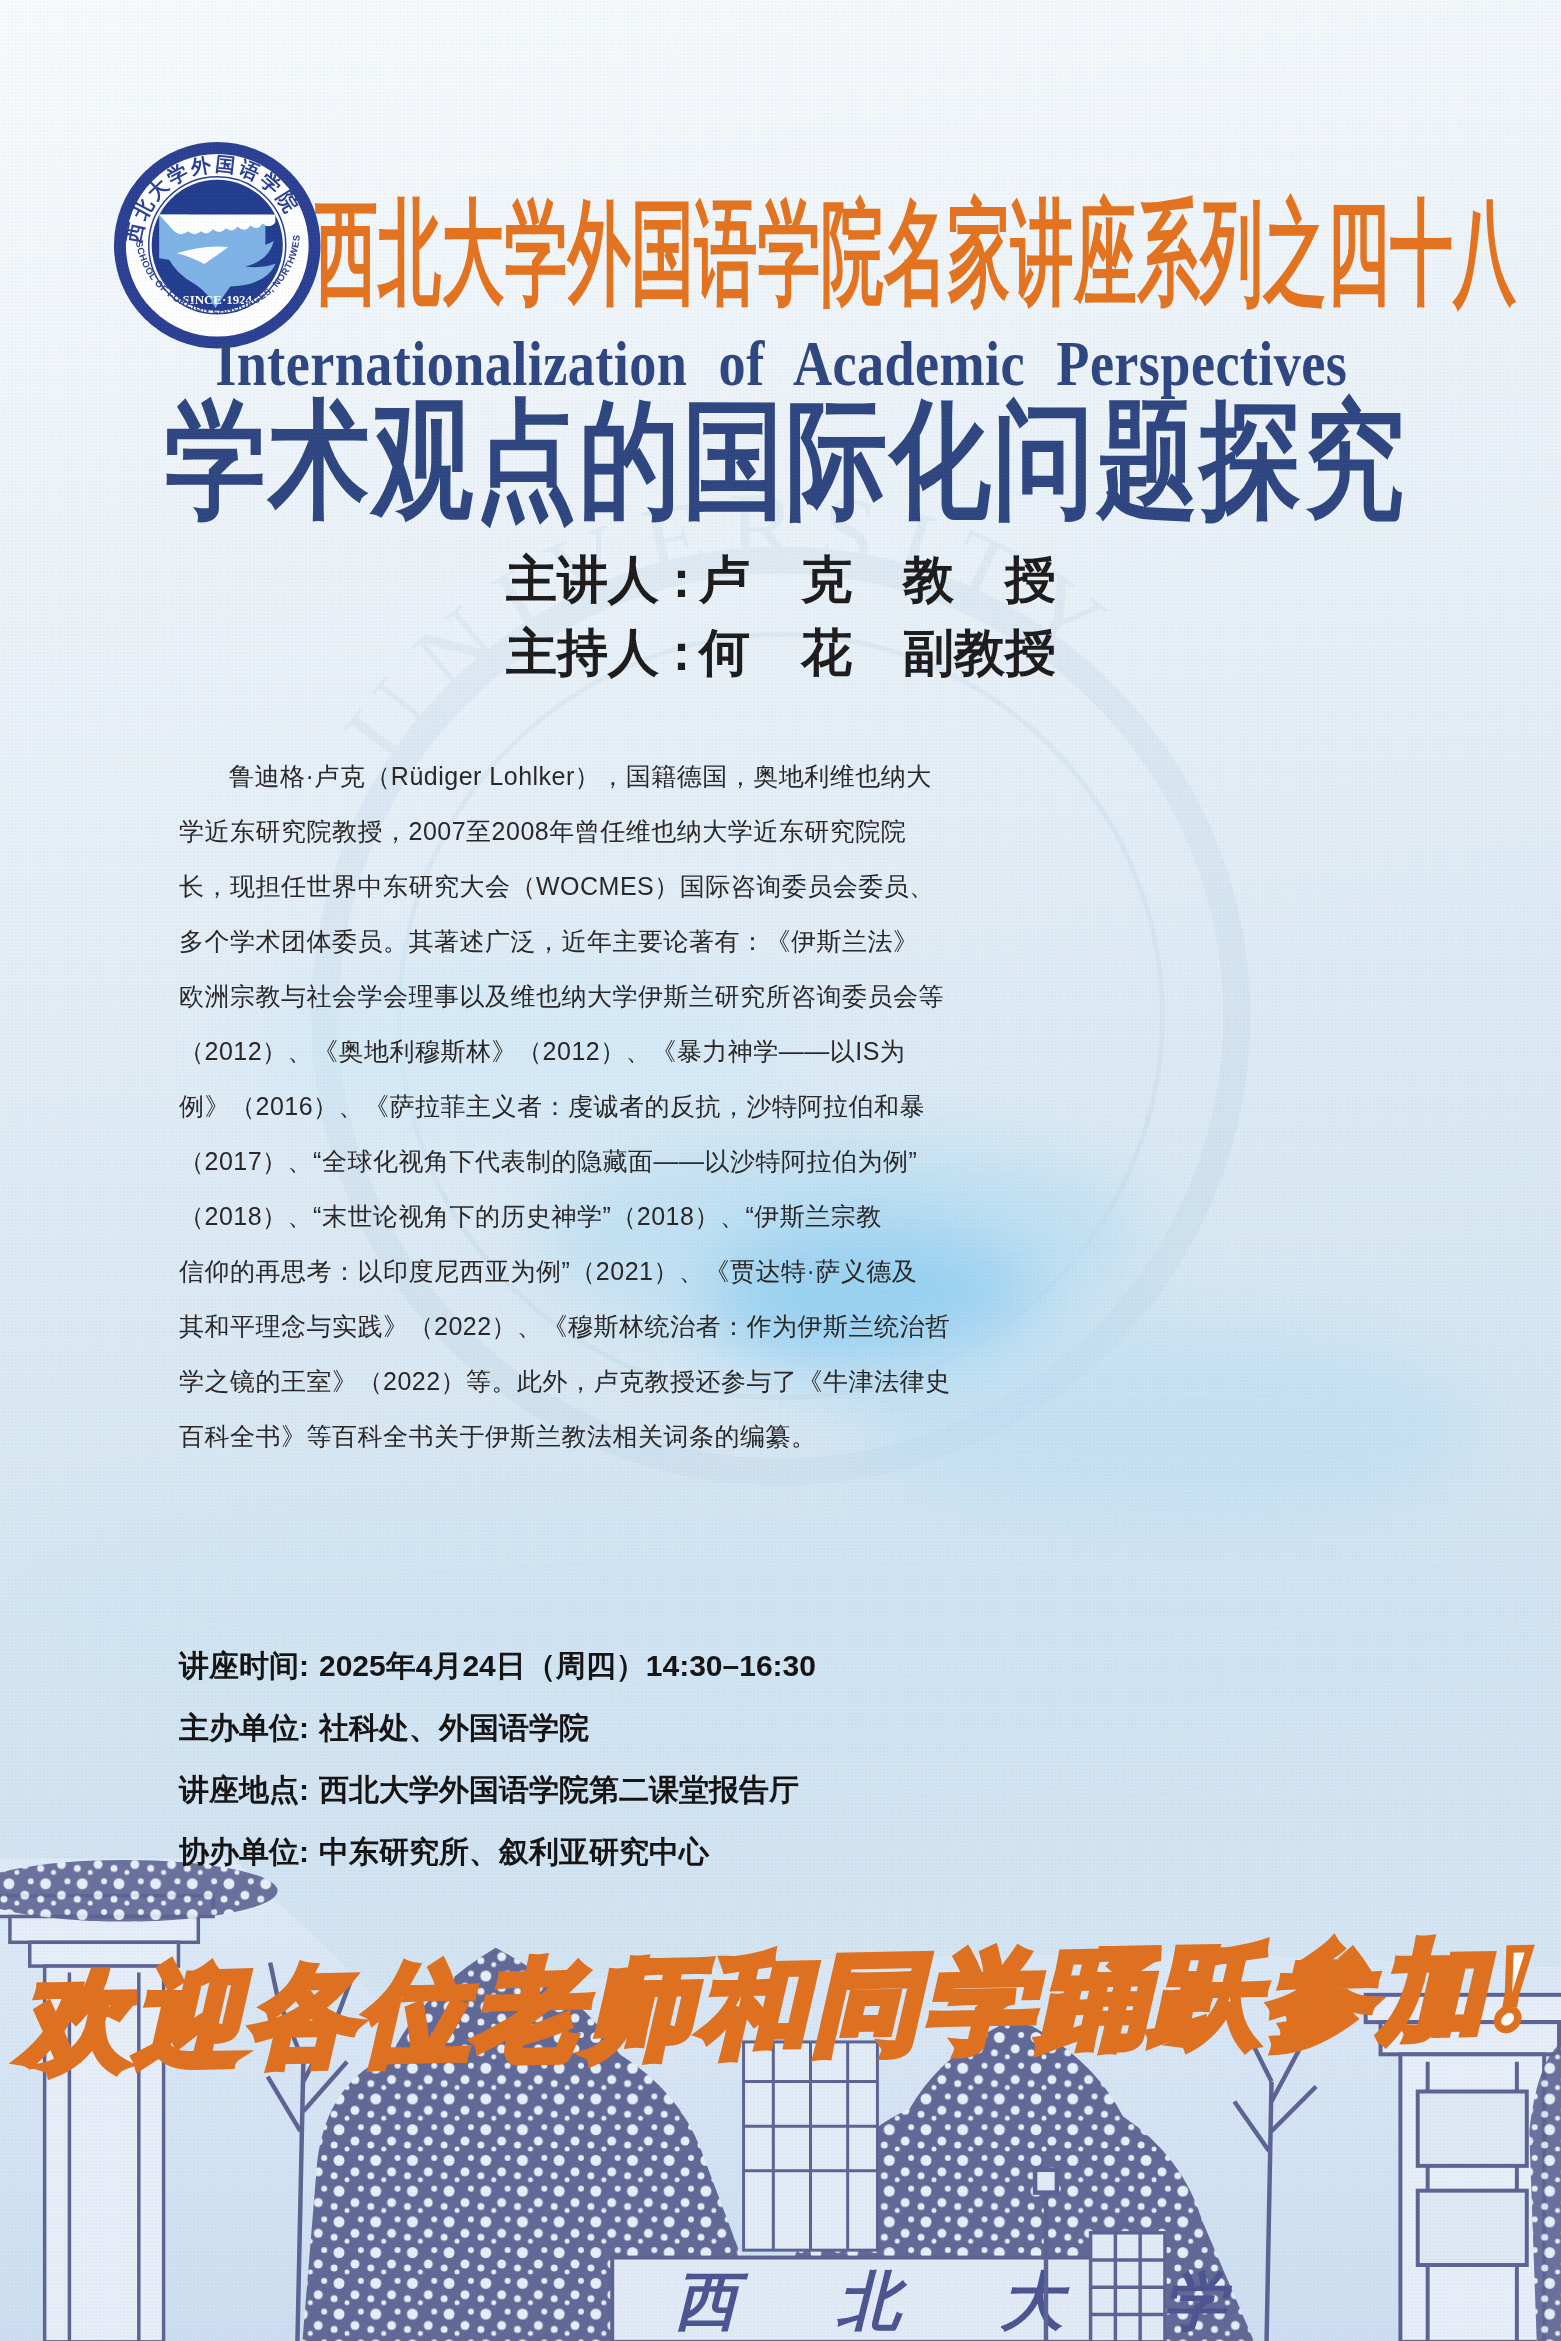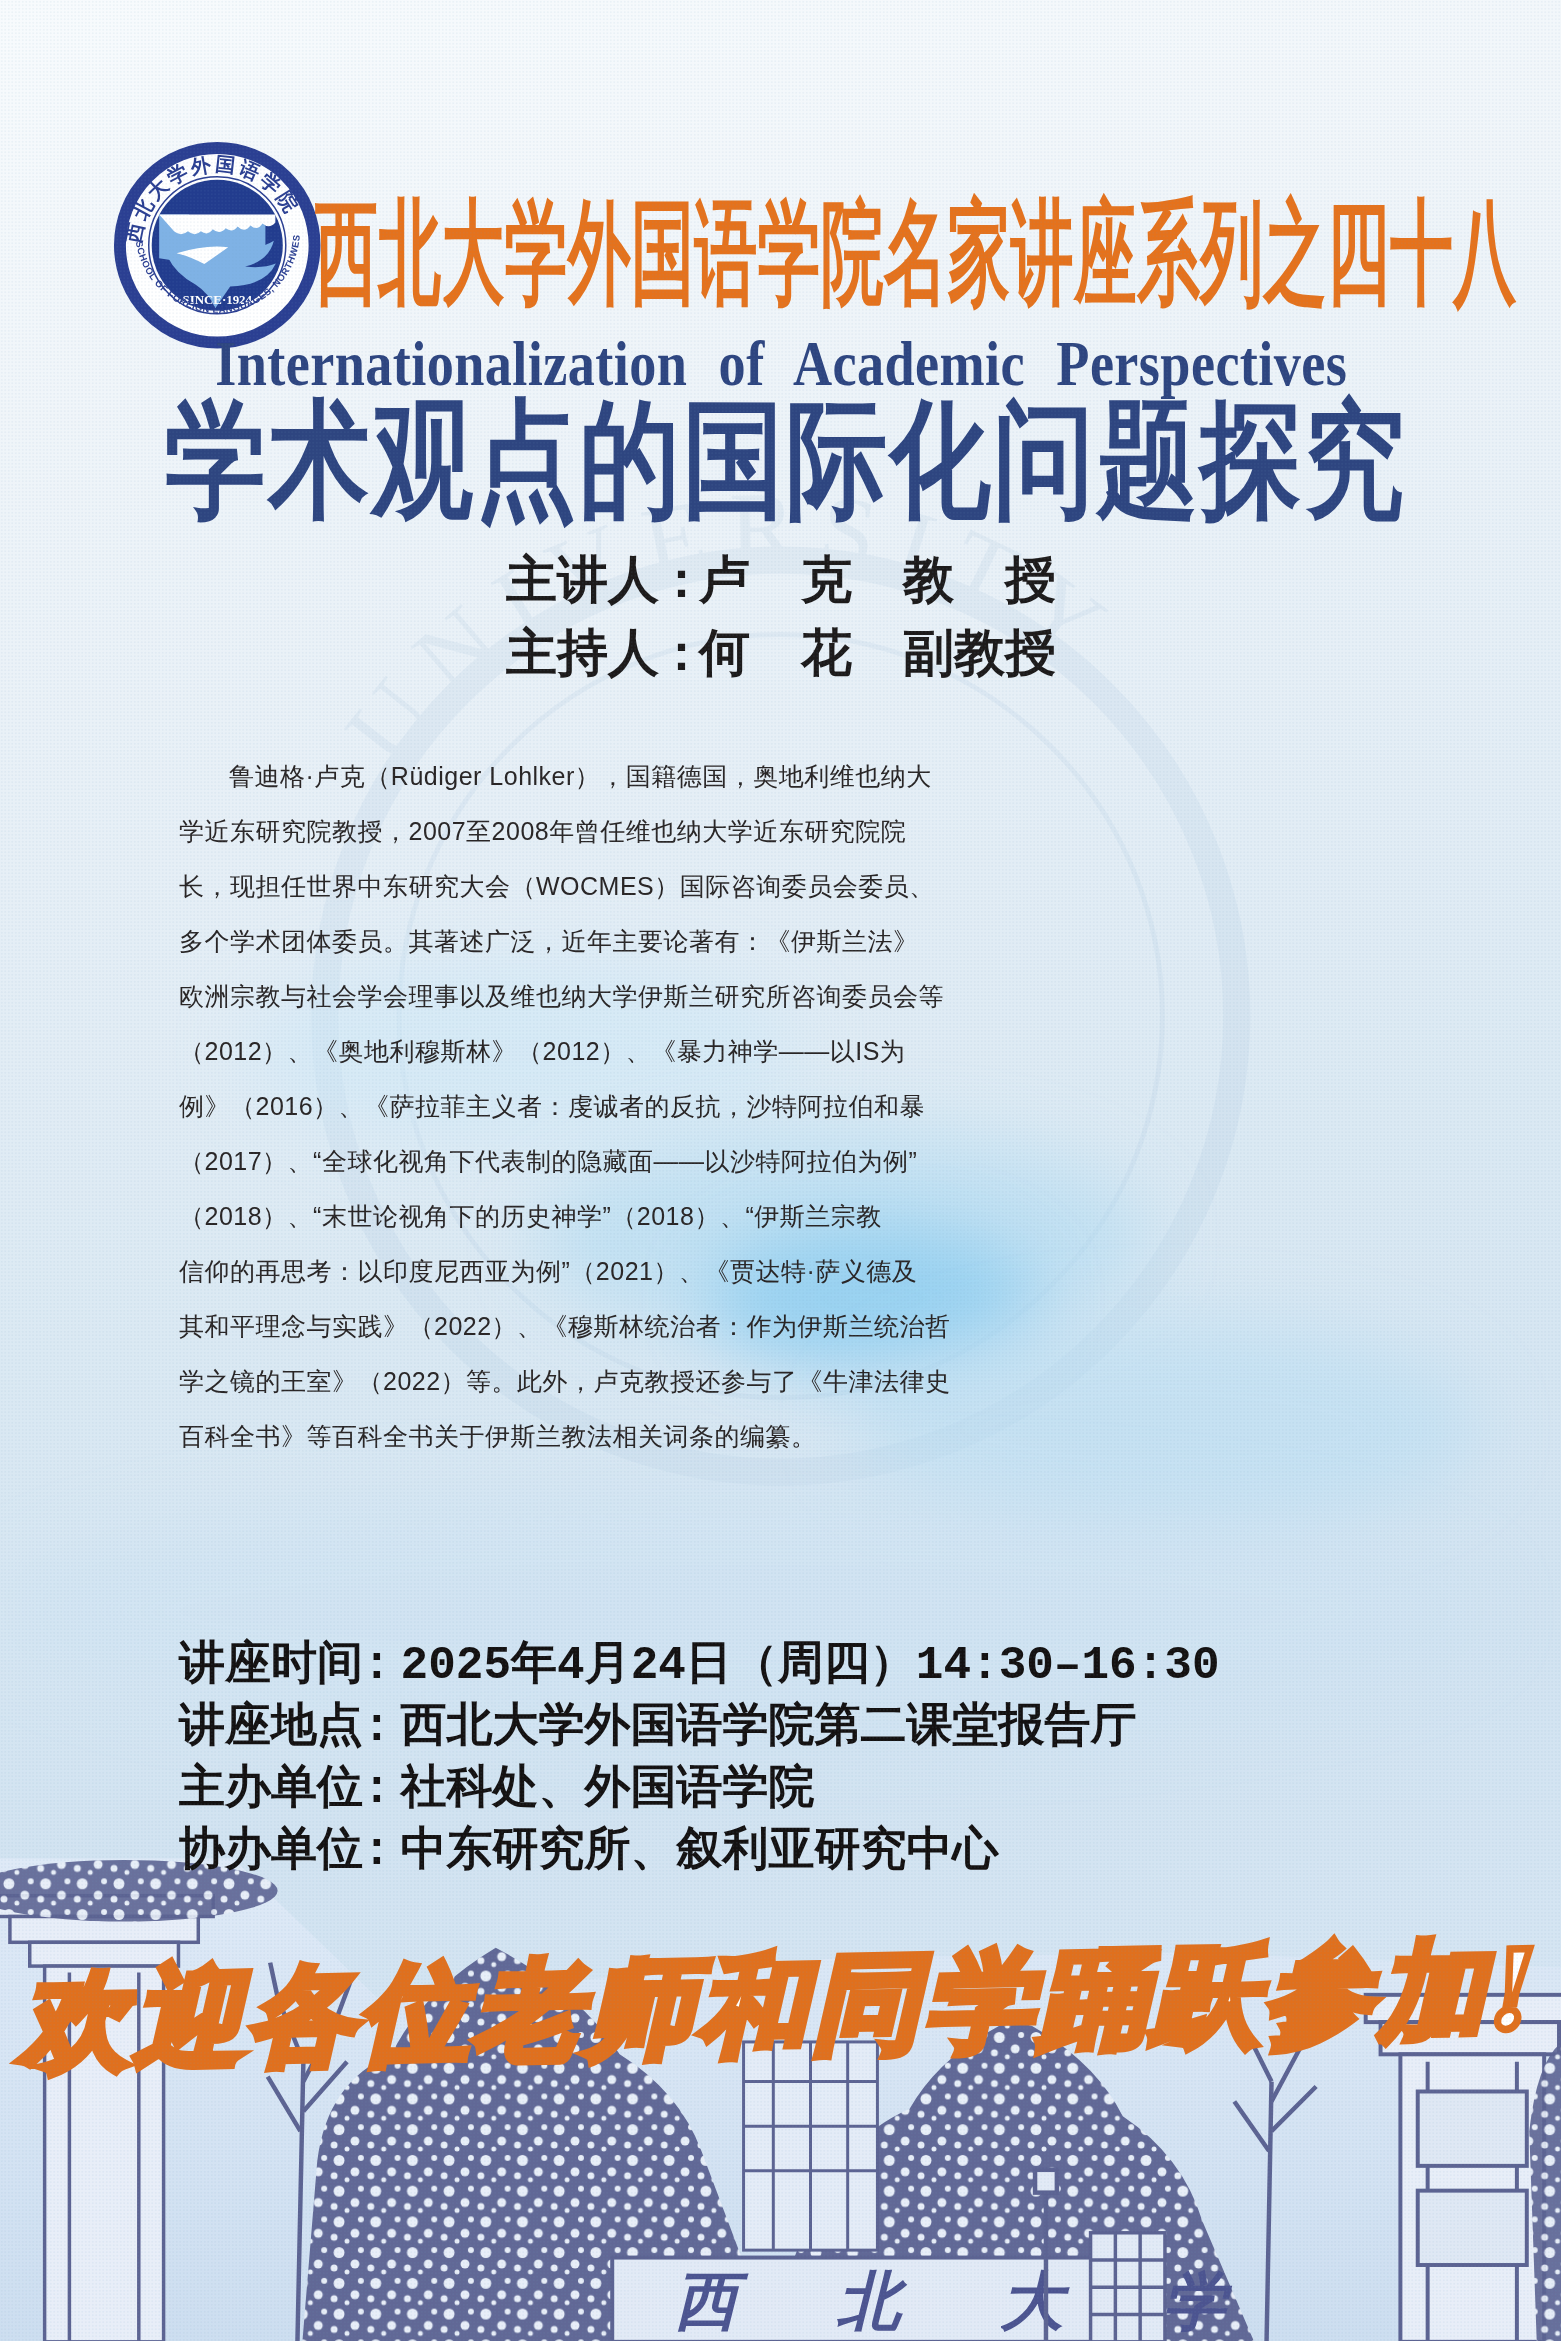--- a/index.html
+++ b/index.html
@@ -40,21 +40,21 @@
     transform:scaleX(.79);transform-origin:center top;line-height:1;
   }
   .speakers{position:absolute;left:0;top:554px;width:100%;text-align:center;z-index:5;
     color:#1d1a1a;font-weight:700;}
   .speaker-row{font-size:51px;line-height:1;margin-bottom:22px;white-space:nowrap;}
   .speaker-row .val{margin-left:9px;}
   .bio{position:absolute;left:179px;top:749px;width:1269px;z-index:5;color:#292525;}
   .bio .line{font-size:25px;line-height:55px;white-space:nowrap;font-weight:500;letter-spacing:0.5px;}
   .bio .line:first-child{text-indent:2em;}
   .details{position:absolute;left:179px;top:1635px;z-index:5;color:#141111;font-weight:700;}
-  .detail-row{font-size:46px;line-height:62px;white-space:nowrap;font-family:Liberation Mono, monospace;}
+  .detail-row{font-size:30px;line-height:62px;white-space:nowrap;}
   .detail-row .val{margin-left:10px;}
   .gate{position:absolute;left:0;top:1784px;z-index:1;}
   .welcome{
     position:absolute;left:0;top:1946px;width:100%;text-align:center;z-index:6;
     transform:rotate(-1.2deg);
   }
   .welcome span{
     display:inline-block;white-space:nowrap;
     font-family:"DejaVu Serif", serif;font-style:italic;font-weight:900;
     font-size:108px;letter-spacing:5px;line-height:1.1;
@@ -145,24 +145,24 @@
     <div class="line">其和平理念与实践》（2022）、《穆斯林统治者：作为伊斯兰统治哲</div>
     <div class="line">学之镜的王室》（2022）等。此外，卢克教授还参与了《牛津法律史</div>
     <div class="line">百科全书》等百科全书关于伊斯兰教法相关词条的编纂。</div>
   </div>
 
   <div class="details">
     <div class="detail-row">
       <span class="lbl">讲座时间:</span><span class="val">2025年4月24日（周四）14:30–16:30</span>
     </div>
     <div class="detail-row">
+      <span class="lbl">主办单位:</span><span class="val">社科处、外国语学院</span>
+    </div>
+    <div class="detail-row">
       <span class="lbl">讲座地点:</span><span class="val">西北大学外国语学院第二课堂报告厅</span>
-    </div>
-    <div class="detail-row">
-      <span class="lbl">主办单位:</span><span class="val">社科处、外国语学院</span>
     </div>
     <div class="detail-row">
       <span class="lbl">协办单位:</span><span class="val">中东研究所、叙利亚研究中心</span>
     </div>
   </div>
 
   <svg class="gate" width="1562" height="558" viewBox="0 0 3151 1125">
     <defs>
       <linearGradient id="skyGrad" x1="0" y1="0" x2="0" y2="1">
         <stop offset="0" stop-color="#dfeaf7"></stop>

